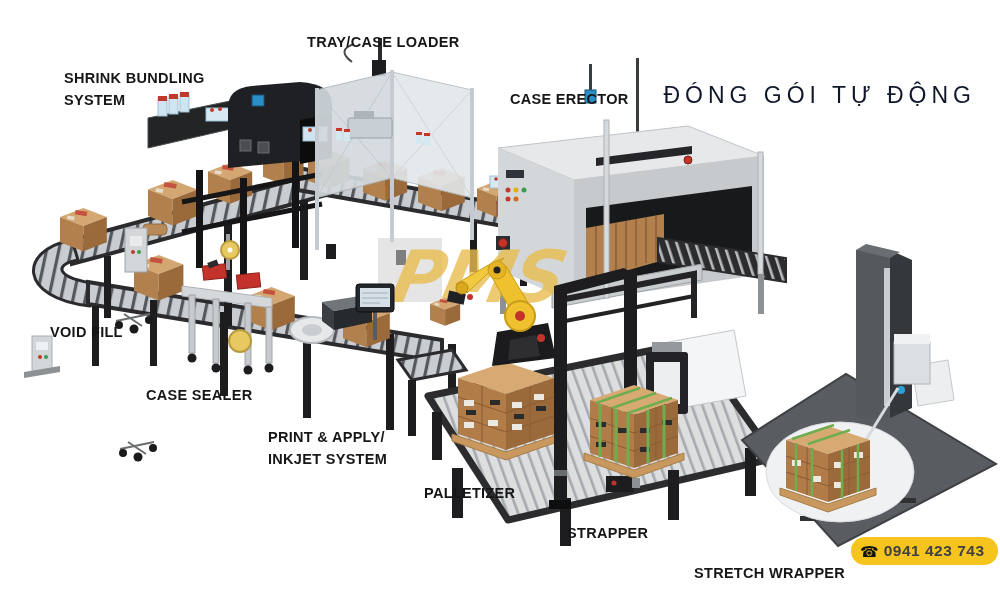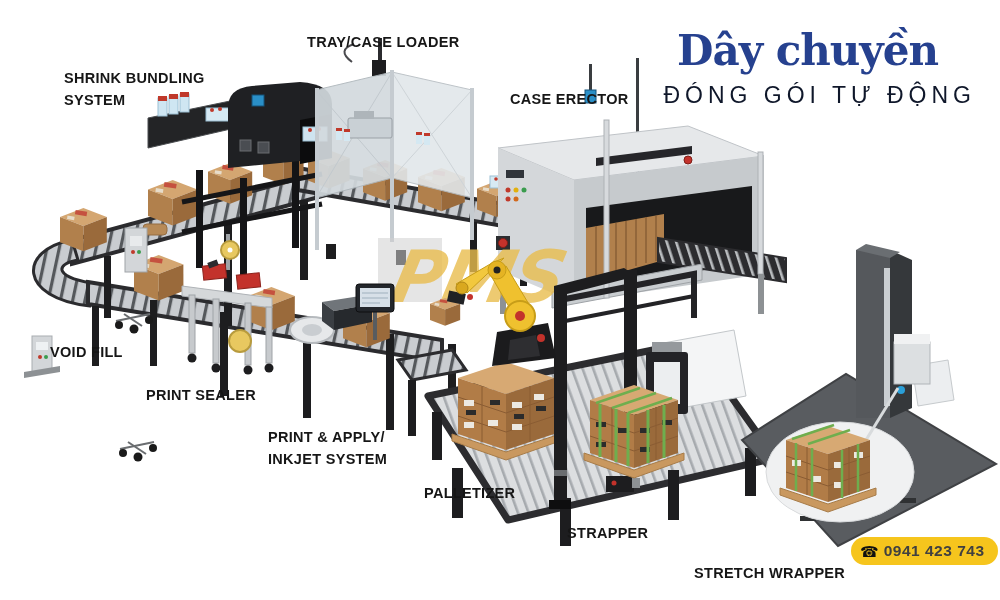--- a/index.html
+++ b/index.html
@@ -410,31 +410,30 @@
     </g>
   </g>
 </svg>
 
 <div class="mlabel" style="left:64px;top:68px;">
   <div>SHRINK BUNDLING</div>
   <div>SYSTEM</div>
 </div>
 <div class="mlabel" style="left:307px;top:32px;">TRAY/CASE LOADER</div>
 <div class="mlabel" style="left:510px;top:89px;">CASE ERECTOR</div>
-<div class="mlabel" style="left:50px;top:342px;">VOID FILL</div>
-<div class="mlabel" style="left:146px;top:385px;">PRINT SEALER</div>
+<div class="mlabel" style="left:50px;top:322px;">VOID FILL</div>
+<div class="mlabel" style="left:146px;top:385px;">CASE SEALER</div>
 <div class="mlabel" style="left:268px;top:427px;">
   <div>PRINT &amp; APPLY/</div>
   <div>INKJET SYSTEM</div>
 </div>
 <div class="mlabel" style="left:424px;top:483px;">PALLETIZER</div>
 <div class="mlabel" style="left:567px;top:523px;">STRAPPER</div>
 <div class="mlabel" style="left:694px;top:563px;">STRETCH WRAPPER</div>
 
-<div class="title-main">Dây chuyền</div>
 <div class="title-sub">ĐÓNG GÓI TỰ ĐỘNG</div>
 
 <div class="phone-badge">
   <span class="ic">☎</span>
   <span class="num">0941 423 743</span>
 </div>
 
 </div>
 
 </body></html>

